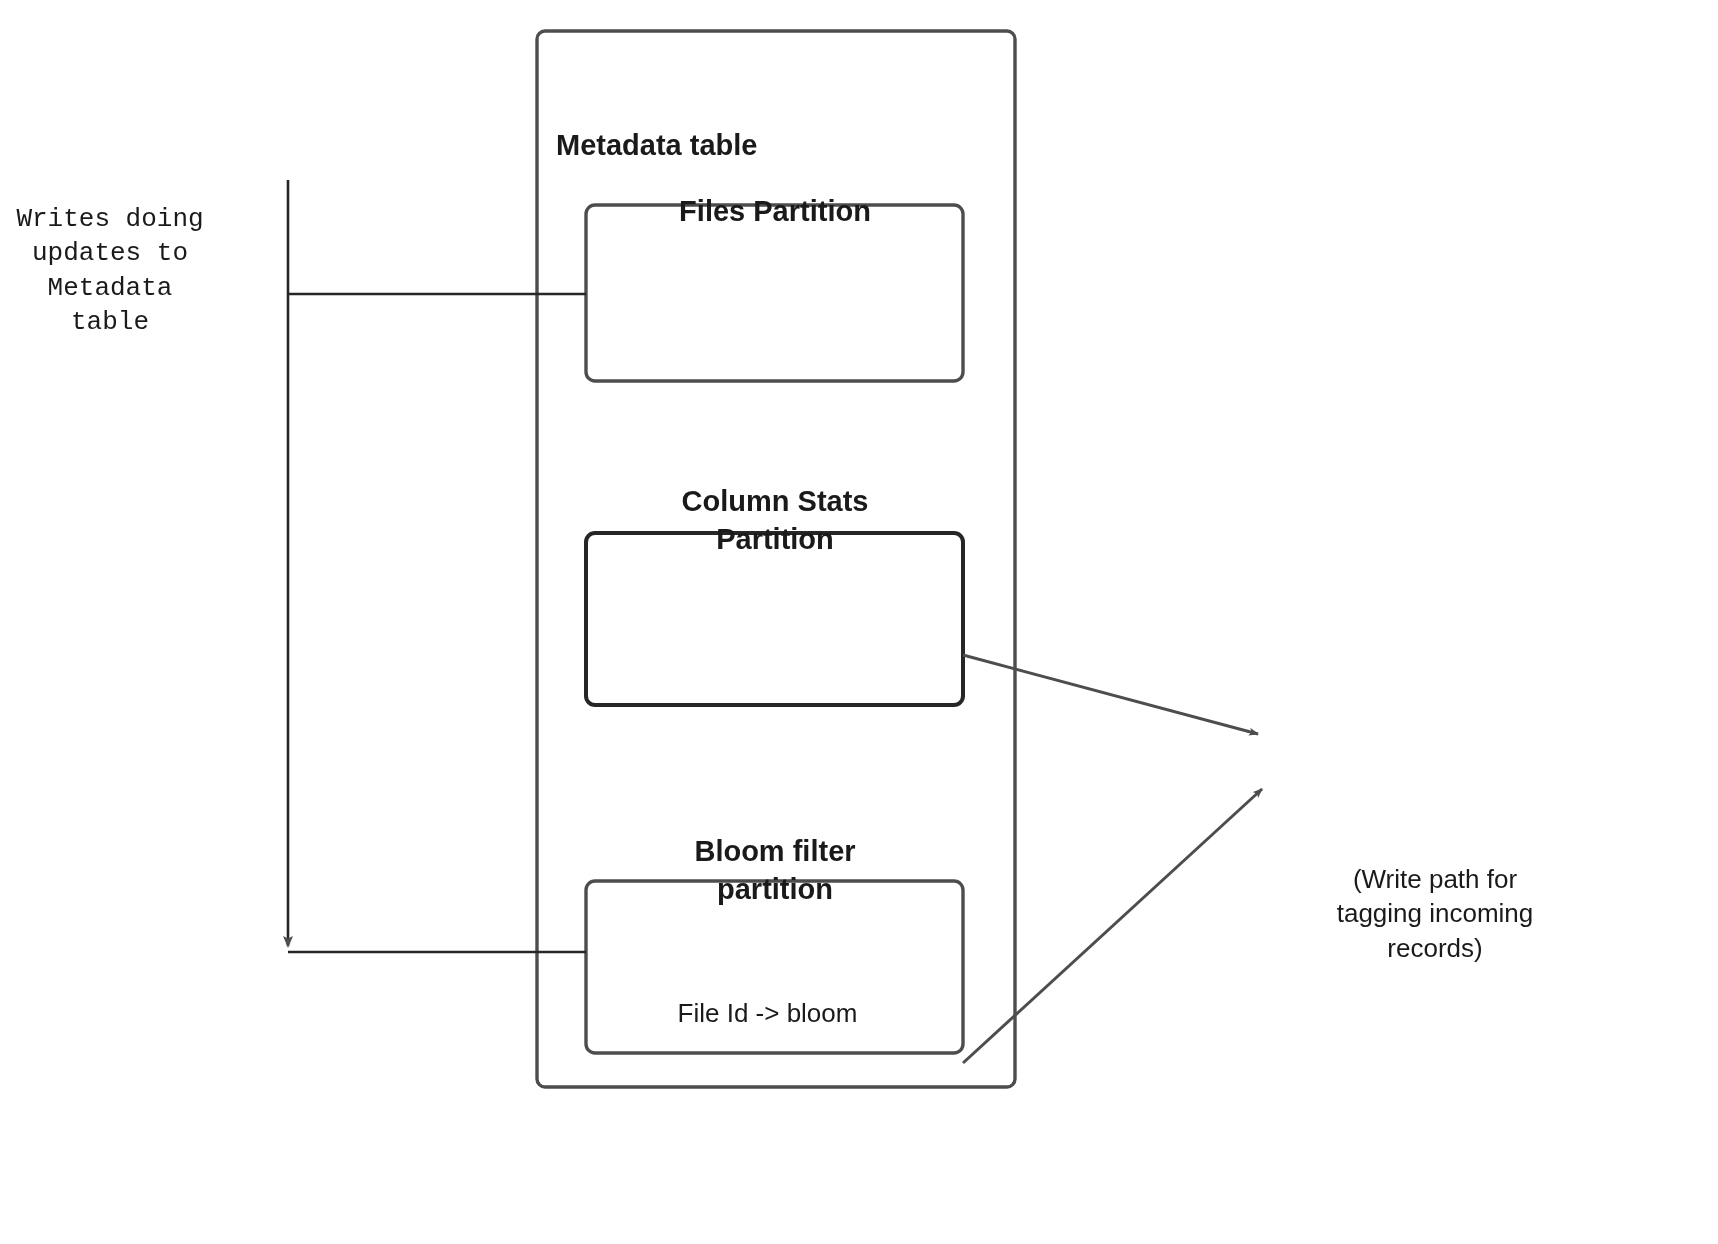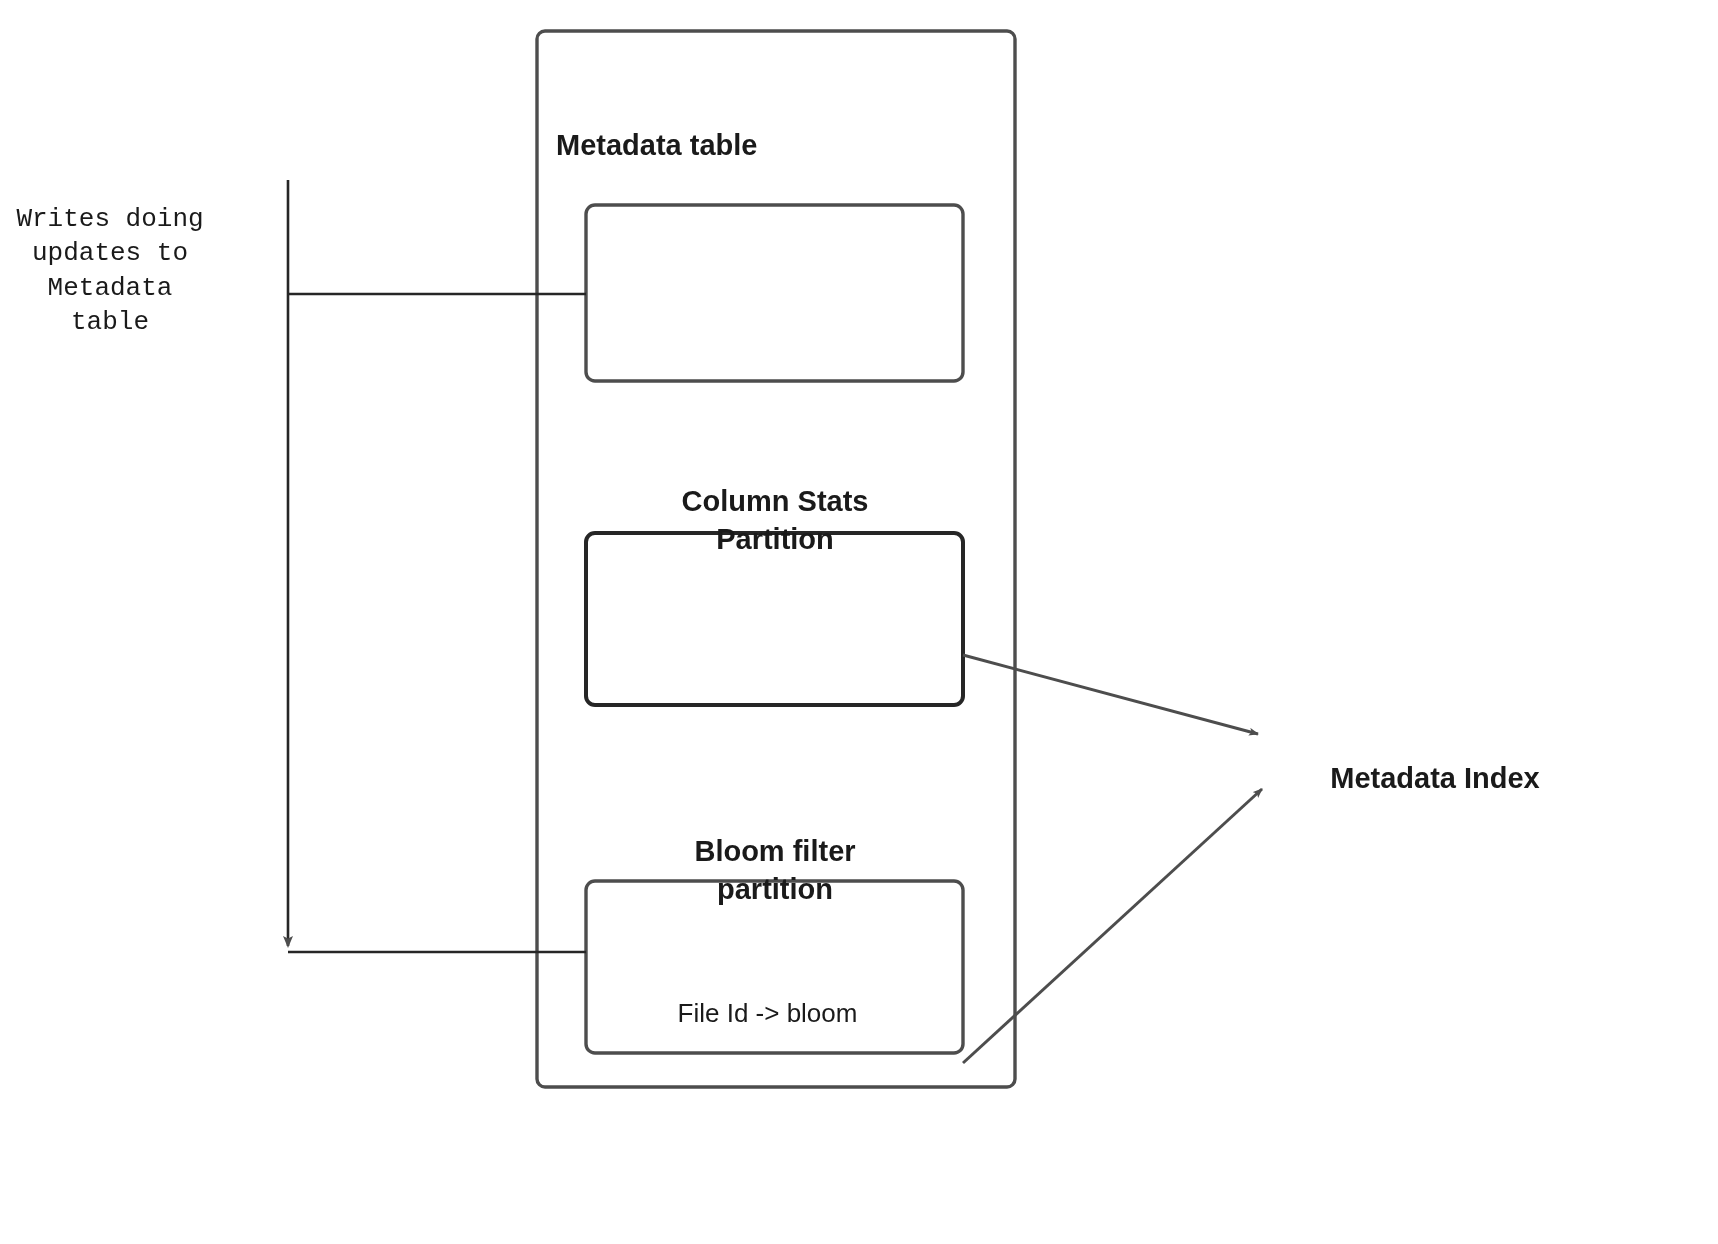--- a/index.html
+++ b/index.html
@@ -138,27 +138,30 @@
 
     <path d="M963,1063 L1262,789" fill="none" stroke="#4d4d4d" stroke-width="3" marker-end="url(#arrowhead)"></path>
   </svg>
 
   <div class="txt label-plain" id="writes-note">Writes doing
 updates to
 Metadata table</div>
 
   <div class="txt label-bold" id="metadata-table-title">Metadata table</div>
 
+  <div class="txt label-bold" id="files-partition-title">Files Partition</div>
 
 
   <div class="txt label-bold" id="colstats-partition-title">Column Stats
 Partition</div>
 
 
   <div class="txt box-label" id="bloom-box-text">File Id -&gt; bloom</div>
 
   <div class="txt label-bold" id="bloom-partition-title">Bloom filter
 partition</div>
 
-  <div class="txt label-bold" id="metadata-index-title">Metadata Index</div>
 
+  <div class="txt label-plain" id="metadata-index-note">(Write path for
+tagging incoming
+records)</div>
 
 </div>
 
 </body></html>

